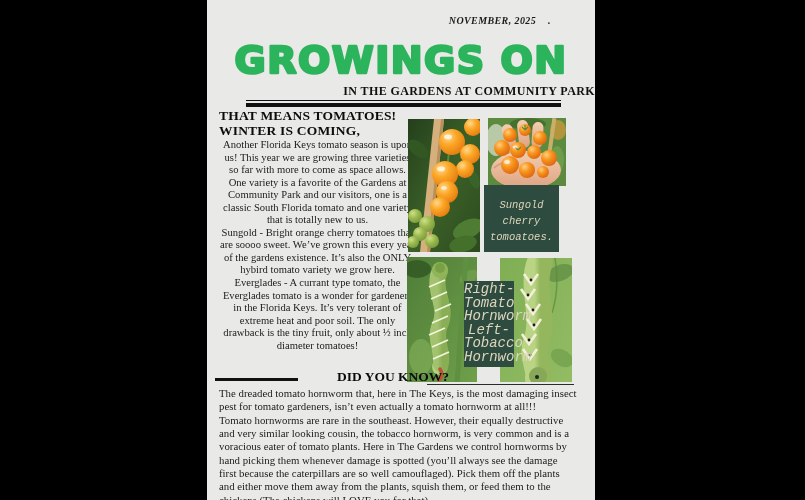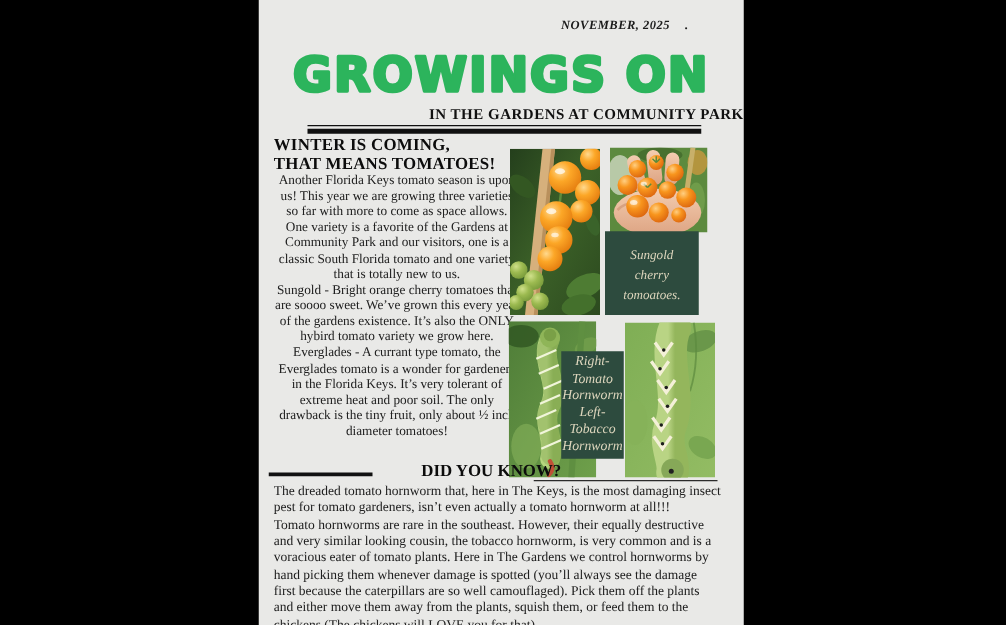--- a/index.html
+++ b/index.html
@@ -36,24 +36,24 @@
   }
   .article-body p { margin:0; }
   .photo { position:absolute; display:block; }
   .photo-vine       { left:201px; top:119px; }
   .photo-hand       { left:281px; top:118px; }
   .photo-tobacco    { left:200px; top:257px; }
   .photo-tomato-hw  { left:293px; top:258px; }
   .caption-box {
     position:absolute; box-sizing:border-box;
     background:var(--caption-box-green,#2d4b3e); color:#ddd6bd;
-    font-style:italic; text-align:center;
+    font-style:italic; text-align:center;font-family:Liberation Mono, monospace;
   }
   .caption-sungold  { left:277px; top:185px; width:75px; height:67px; font-size:10.5px; line-height:16px; padding-top:12px; }
-  .caption-hornworm { left:242px; top:281px; width:50px;  height:86px; font-size:11px;  line-height:13.6px; padding-top:2px; }
+  .caption-hornworm { left:257px; top:281px; width:50px;  height:86px; font-size:14px;  line-height:13.6px; padding-top:2px; }
   .caption-box span { display:block; }
   .dyk-rule-left  { position:absolute; left:8px;   top:378px; width:83px;  height:2.5px; background:#111; }
   .dyk-heading    { position:absolute; left:97px;  top:369px; font-weight:bold; font-size:13.5px; color:#0c0c0c;margin-left:33px; }
   .dyk-rule-right { position:absolute; left:220px; top:384px; width:147px; height:1.2px; background:#2b2b2b; }
   .dyk-body {
     position:absolute; left:12px; top:387px; width:358px;
     font-size:10.8px; line-height:13.35px; color:#202020;
   }
   .dyk-body p { margin:0; }
 </style>
@@ -69,22 +69,22 @@
 
     <svg class="masthead-svg" width="388" height="56" viewBox="0 0 388 56">
       <text x="194" y="43" text-anchor="middle" font-family="DejaVu Sans, sans-serif" font-size="38" font-weight="bold" letter-spacing="1.5" fill="#2cb45c" stroke="#2cb45c" stroke-width="2.6" stroke-linejoin="round" stroke-linecap="round" paint-order="stroke">GROWINGS ON</text>
     </svg>
 
     <div class="subtitle">IN THE GARDENS AT COMMUNITY PARK</div>
     <div class="rule rule-thin"></div>
     <div class="rule rule-thick"></div>
 
     <div class="headline">
+      <div>THAT MEANS TOMATOES!</div>
       <div>WINTER IS COMING,</div>
-      <div>THAT MEANS TOMATOES!</div>
     </div>
 
     <div class="article-body">
       <p>Another Florida Keys tomato season is upon us! This year we are growing three varieties so far with more to come as space allows. One variety is a favorite of the Gardens at Community Park and our visitors, one is a classic South Florida tomato and one variety that is totally new to us.</p>
       <p>Sungold - Bright orange cherry tomatoes that are soooo sweet. We’ve grown this every year of the gardens existence. It’s also the ONLY hybird tomato variety we grow here.</p>
       <p>Everglades - A currant type tomato, the Everglades tomato is a wonder for gardeners in the Florida Keys. It’s very tolerant of extreme heat and poor soil. The only drawback is the tiny fruit, only about ½ inch diameter tomatoes!</p>
     </div>
 
     <svg class="photo photo-vine" width="72" height="133" viewBox="0 0 72 133">
       <defs>

